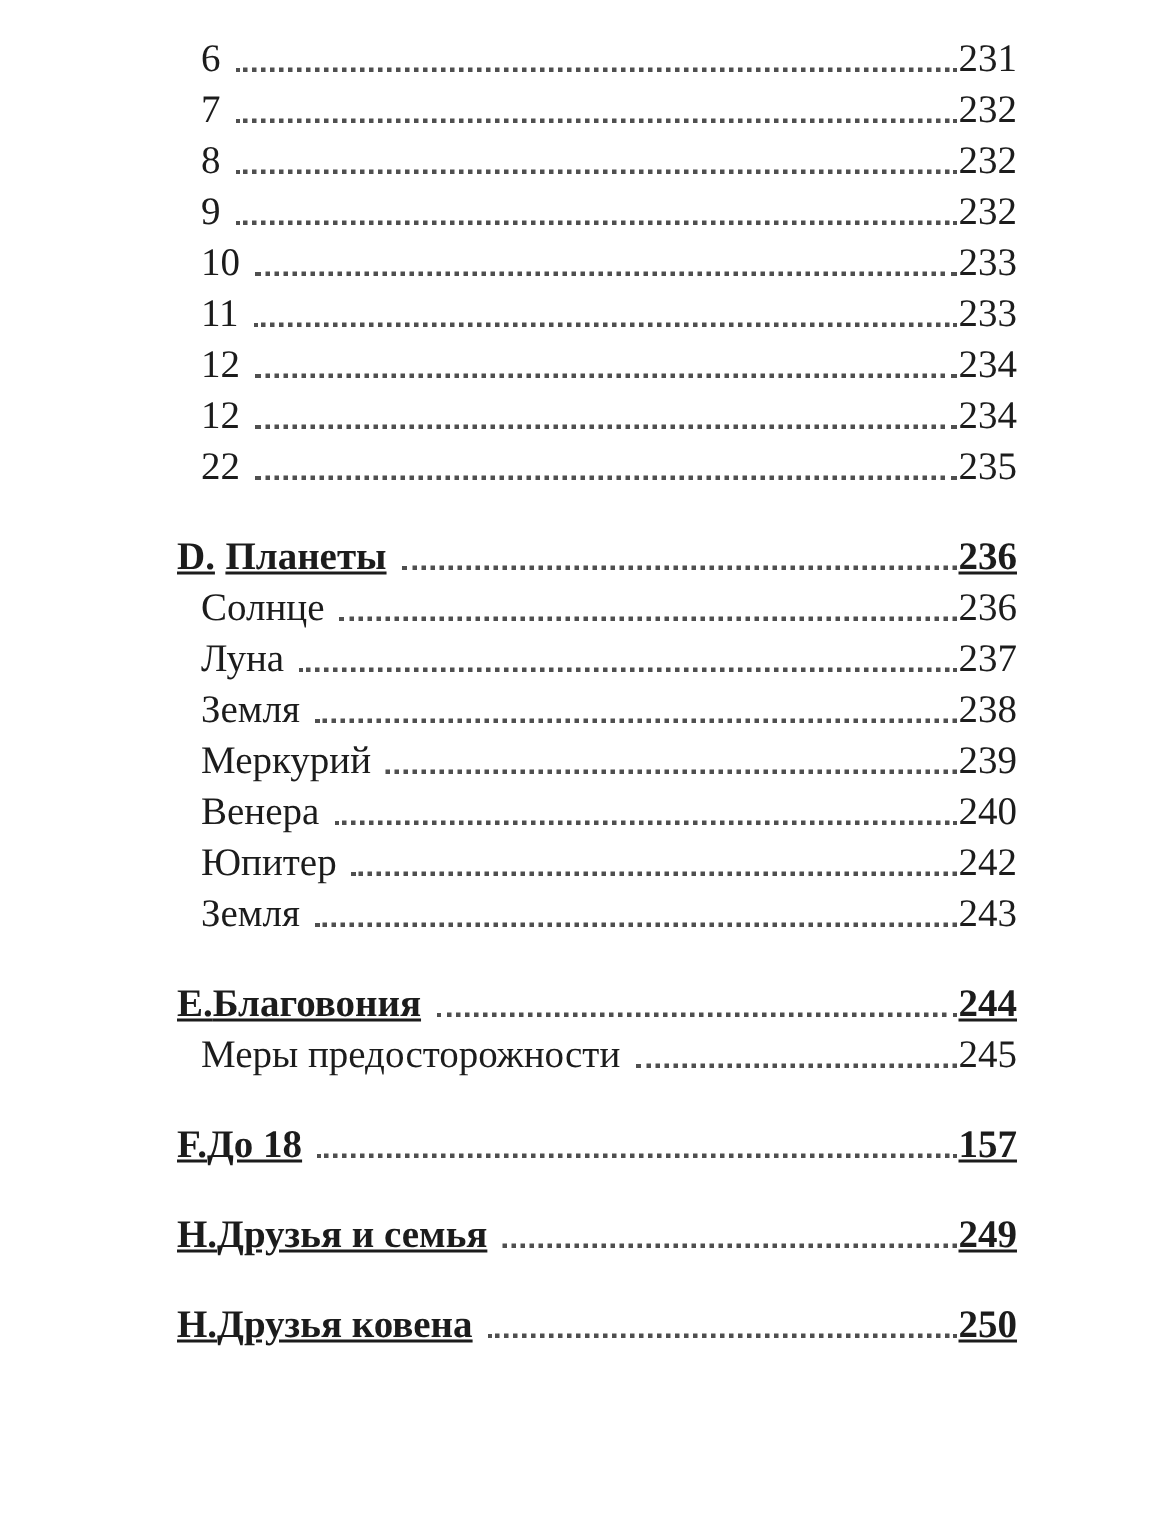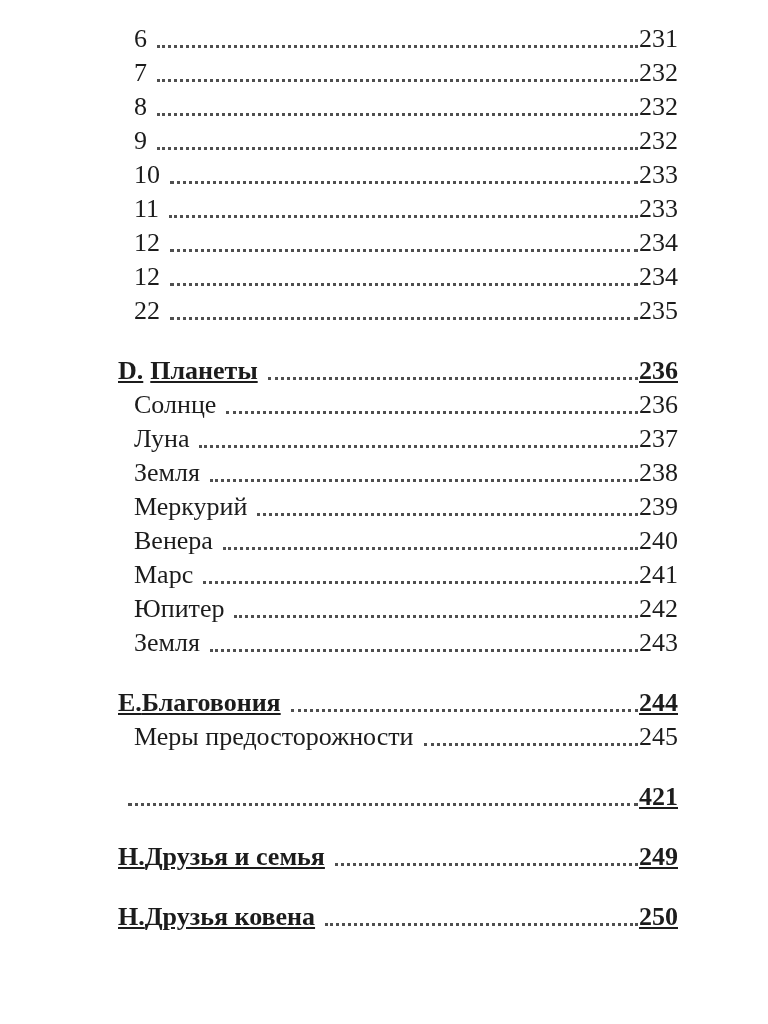--- a/index.html
+++ b/index.html
@@ -126,25 +126,20 @@
     <span class="label">Меркурий</span>
     <span class="leader"></span>
     <span class="pagenum">239</span>
   </div>
   <div class="row indent">
     <span class="label">Венера</span>
     <span class="leader"></span>
     <span class="pagenum">240</span>
   </div>
   <div class="row indent">
-    <span class="label">Марс</span>
-    <span class="leader"></span>
-    <span class="pagenum">241</span>
-  </div>
-  <div class="row indent">
     <span class="label">Юпитер</span>
     <span class="leader"></span>
     <span class="pagenum">242</span>
   </div>
   <div class="row indent">
     <span class="label">Земля</span>
     <span class="leader"></span>
     <span class="pagenum">243</span>
   </div>
 
@@ -153,22 +148,23 @@
     <span class="leader"></span>
     <span class="pagenum">244</span>
   </div>
   <div class="row indent">
     <span class="label">Меры предосторожности</span>
     <span class="leader"></span>
     <span class="pagenum">245</span>
   </div>
 
   <div class="row section">
+    <span class="label"><span class="letter">F.</span><span class="stitle">До 18</span></span>
     <span class="leader"></span>
-    <span class="pagenum">421</span>
+    <span class="pagenum">157</span>
   </div>
 
 
   <div class="row section">
     <span class="label"><span class="letter">H.</span><span class="stitle">Друзья и семья</span></span>
     <span class="leader"></span>
     <span class="pagenum">249</span>
   </div>
 
   <div class="row section">

